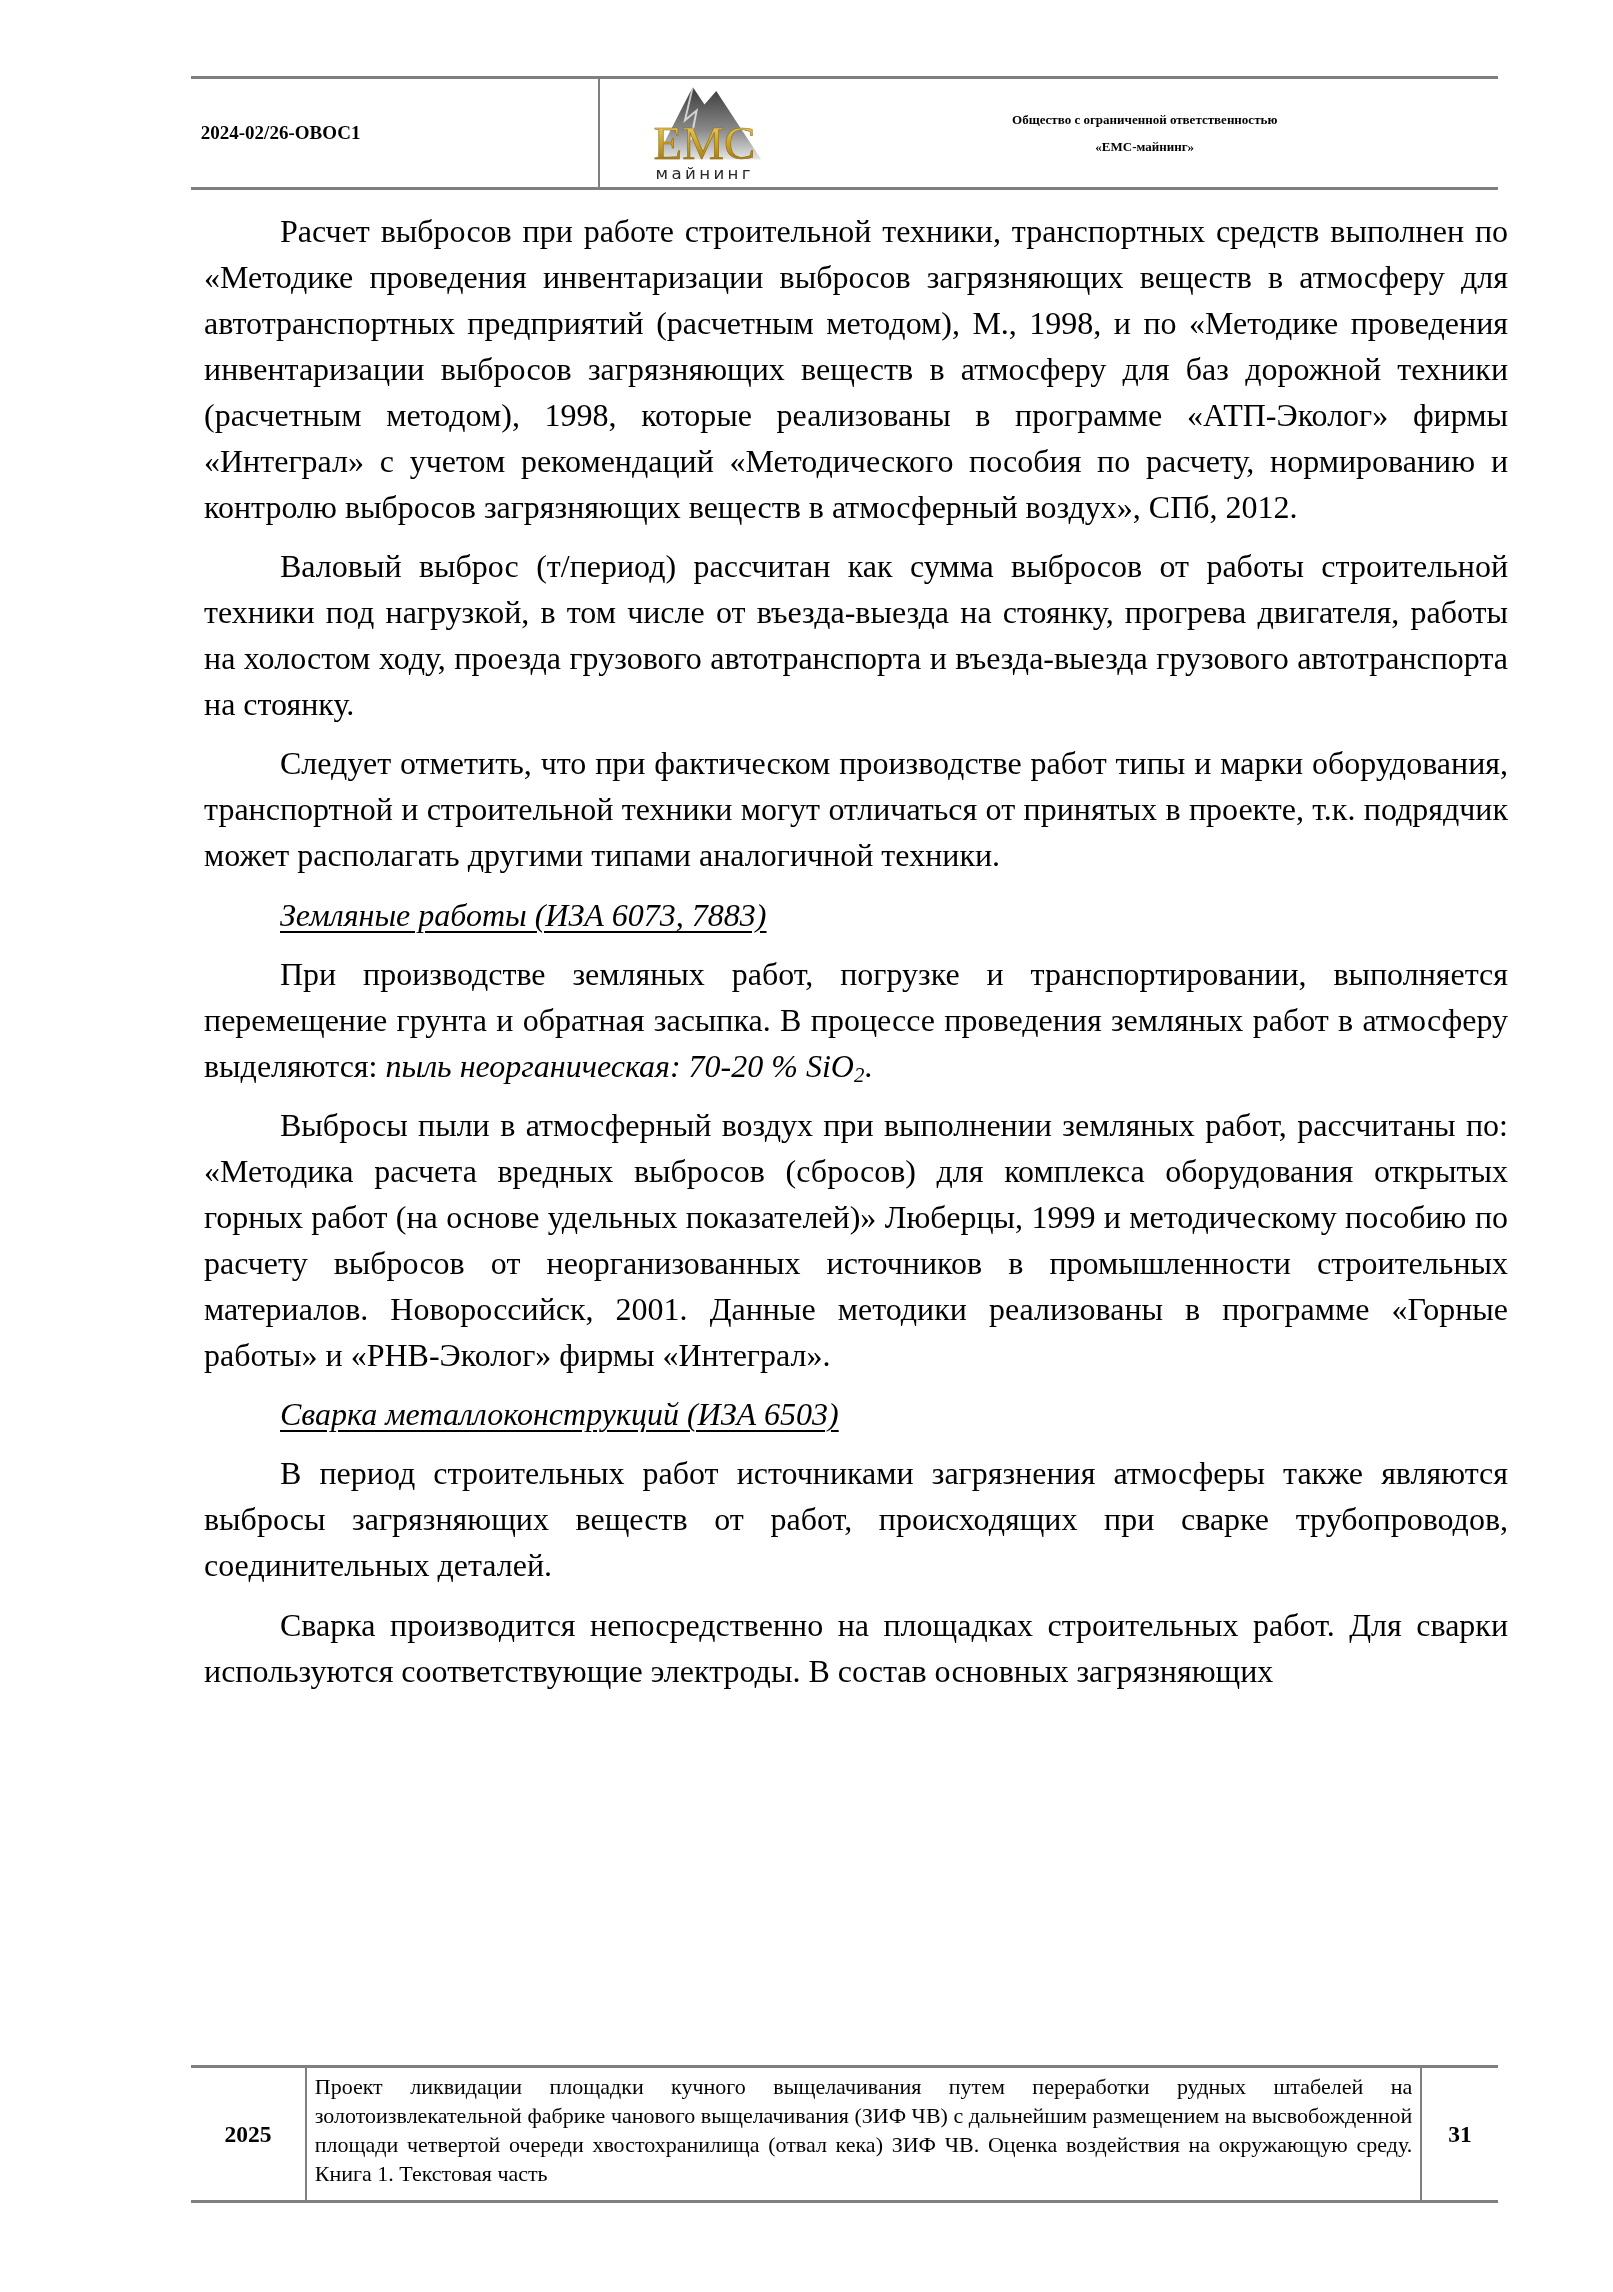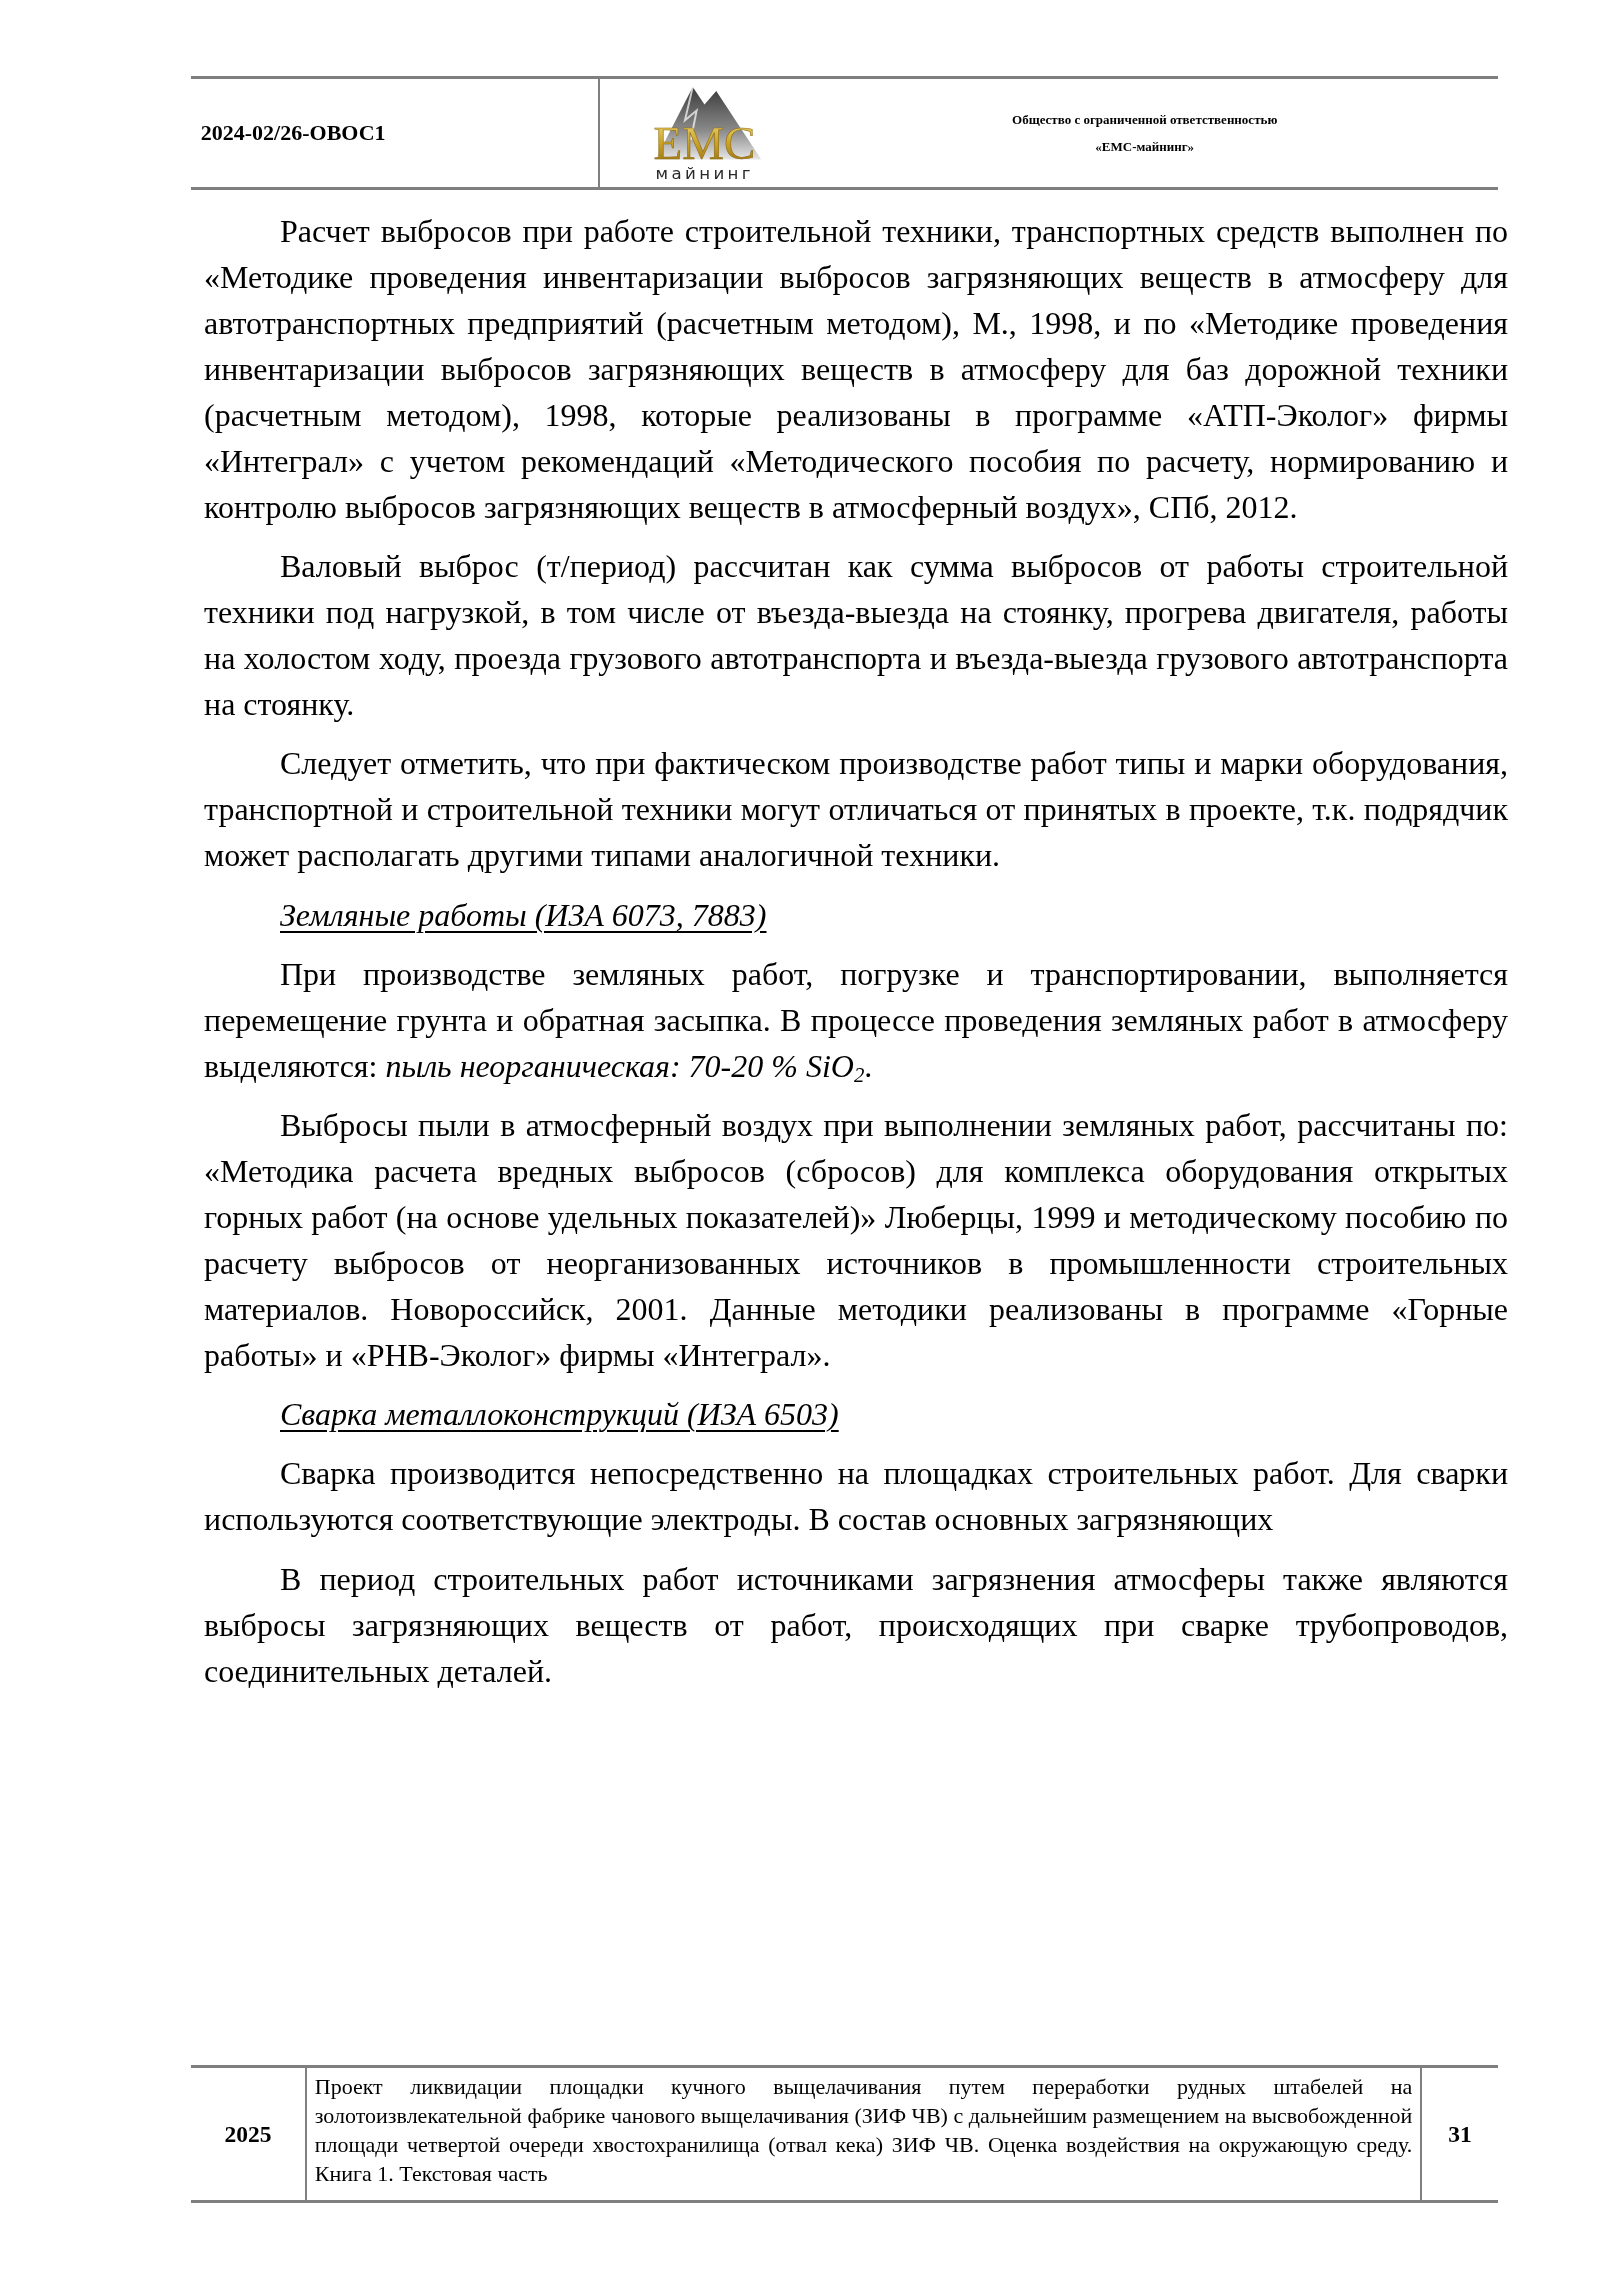--- a/index.html
+++ b/index.html
@@ -11,21 +11,21 @@
 
     
     .hdr {
       position: absolute; left: 191px; top: 76px; width: 1307px; height: 114px;
       border-top: 3.9px solid #7f7f7f; border-bottom: 3.9px solid #7f7f7f;
       box-sizing: border-box; display: flex;
     }
     .hdr-code {
       width: 409px; box-sizing: border-box; border-right: 2.9px solid #7f7f7f;
       display: flex; align-items: center; padding-left: 9.8px;
-      font-weight: bold; font-size: 22px;
+      font-weight: bold; font-size: 19px;
     }
     .hdr-logo {
       width: 211px; position: relative;
     }
     .hdr-org {
       flex: 1; display: flex; flex-direction: column; justify-content: center; align-items: center;
       font-weight: bold; font-size: 13px; line-height: 27.4px; text-align: center; padding-right: 19.6px;
     }
     .logo-svg { position: absolute; left: 36px; top: 2px; }
 
@@ -102,22 +102,22 @@
     <p class="p">Следует отметить, что при фактическом производстве работ типы и марки оборудования, транспортной и строительной техники могут отличаться от принятых в проекте, т.к. подрядчик может располагать другими типами аналогичной техники.</p>
 
     <p class="h"><span>Земляные работы (ИЗА 6073, 7883)</span></p>
 
     <p class="p"><span>При производстве земляных работ, погрузке и транспортировании, выполняется перемещение грунта и обратная засыпка. В процессе проведения земляных работ в ат­мосферу выделяются: </span><span class="it"><span>пыль неорганическая: 70-20 % SiO</span><sub>2</sub></span><span>.</span></p>
 
     <p class="p">Выбросы пыли в атмосферный воздух при выполнении земляных работ, рассчи­таны по: «Методика расчета вредных выбросов (сбросов) для комплекса оборудования открытых горных работ (на основе удельных показателей)» Люберцы, 1999 и методи­ческому пособию по расчету выбросов от неорганизованных источников в промыш­ленности строительных материалов. Новороссийск, 2001. Данные методики реализо­ваны в программе «Горные работы» и «РНВ-Эколог» фирмы «Интеграл».</p>
 
     <p class="h"><span>Сварка металлоконструкций (ИЗА 6503)</span></p>
 
+    <p class="p">В период строительных работ источниками загрязнения атмосферы также явля­ются выбросы загрязняющих веществ от работ, происходящих при сварке трубопрово­дов, соединительных деталей.</p>
     <p class="p">Сварка производится непосредственно на площадках строительных работ. Для сварки используются соответствующие электроды. В состав основных загрязняющих</p>
-    <p class="p">В период строительных работ источниками загрязнения атмосферы также явля­ются выбросы загрязняющих веществ от работ, происходящих при сварке трубопрово­дов, соединительных деталей.</p>
   </div>
 
   <div class="ftr">
     <div class="ftr-year">2025</div>
     <div class="ftr-title">Проект ликвидации площадки кучного выщелачивания путем переработки рудных штабелей на золотоизвлекательной фабрике чанового выщелачивания (ЗИФ ЧВ) с дальнейшим размещением на высвобожденной площади четвертой очереди хвостохранилища (отвал кека) ЗИФ ЧВ. Оценка воздействия на окружающую среду. Книга 1. Текстовая часть</div>
     <div class="ftr-page">31</div>
   </div>
 
 </div>
 

